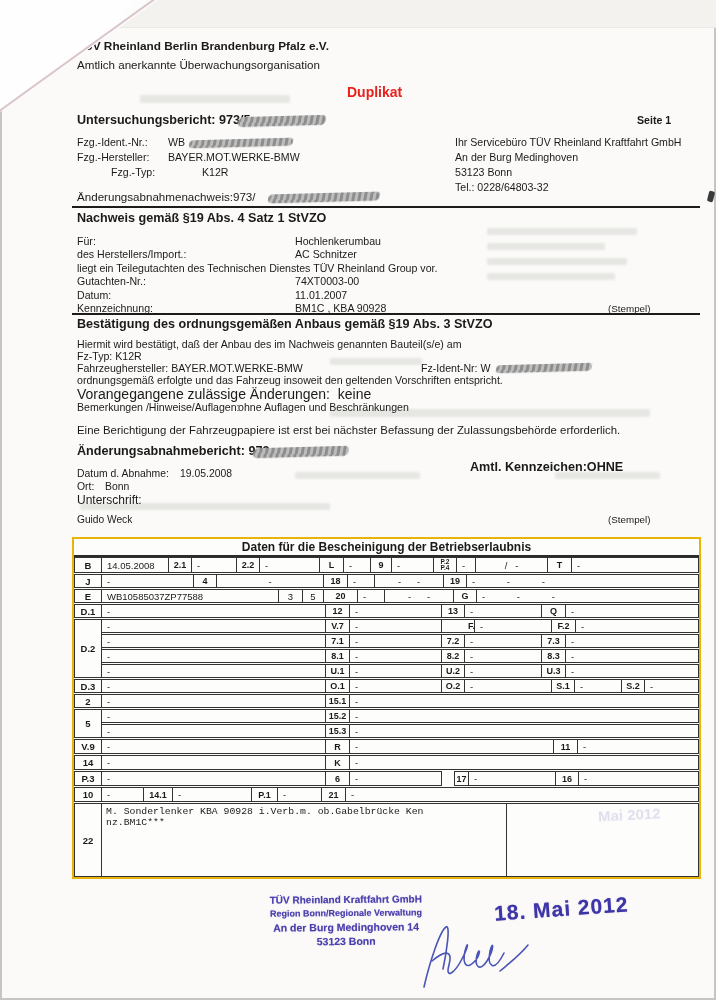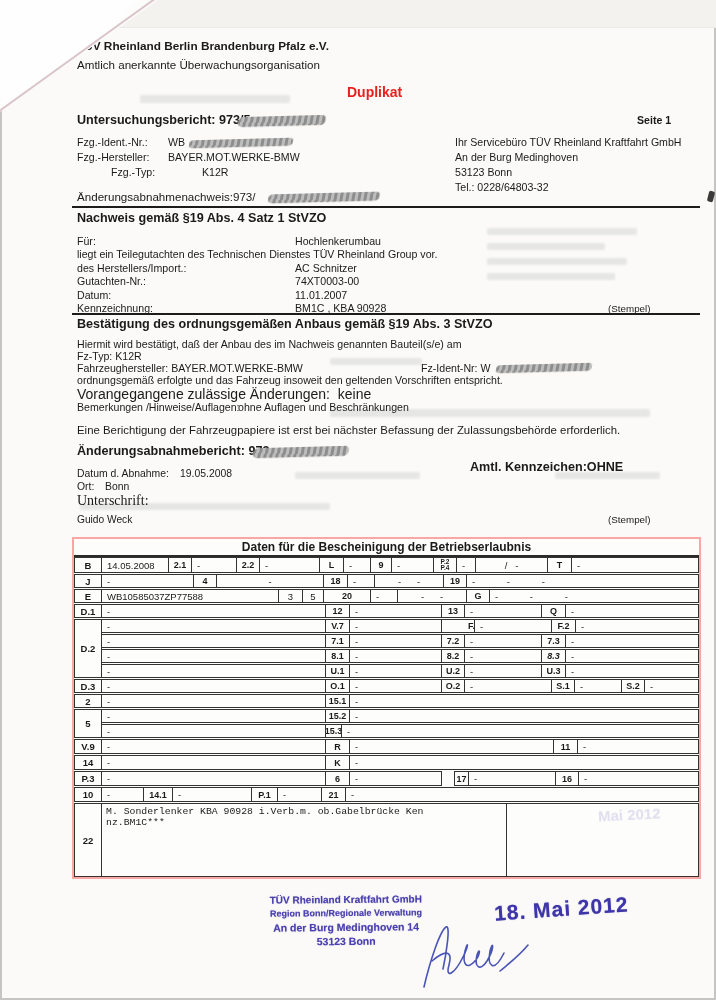--- a/index.html
+++ b/index.html
@@ -17,21 +17,21 @@
   .fold{position:absolute;left:0;top:0;width:158px;height:112px;
         background:linear-gradient(125deg,#fefefe 55%,#f1efec 92%,#e9e4e0 100%);
         clip-path:polygon(0 0,158px 0,0 112px);}
   .foldline{position:absolute;left:155px;top:0;width:192px;height:2px;background:rgba(205,178,185,.75);
         transform-origin:0 0;transform:rotate(144.2deg);}
   
   .lvrow{line-height:13.6px;font-size:10.6px;}
   .lvrow .lbl{display:inline-block;}
   .lvrow .val{display:inline-block;}
   
-  .tbl{position:absolute;left:72px;top:537px;width:629px;box-sizing:border-box;border:2px solid #fca5a5;background:#fdfdfb;}
+  .tbl{position:absolute;left:72px;top:537px;width:629px;box-sizing:border-box;border:2px solid #eab308;background:#fdfdfb;}
   .ttitle{height:16px;line-height:16px;text-align:center;font-weight:bold;font-size:12px;border-bottom:2px solid #2b2b2b;}
   .trow{display:flex;margin-top:1px;}
   .trow:first-of-type{margin-top:0;}
   .tlabel{width:28px;box-sizing:border-box;border:1px solid #333;display:flex;align-items:center;justify-content:center;
           font-weight:bold;font-size:9.5px;background:#fdfdfb;}
   .tsubs{flex:1;display:flex;flex-direction:column;min-width:0;}
   .tsub{display:flex;margin-top:1px;}
   .tsub:first-child{margin-top:0;}
   .td{box-sizing:border-box;border:1px solid #333;margin-left:-1px;font-size:9.5px;overflow:hidden;
       display:flex;align-items:center;padding:0 0 0 5px;background:#fdfdfb;}
@@ -91,22 +91,22 @@
       <div class="lvrow" style="line-height: 15px;"><span class="lbl" style="min-width: 91px;">Fzg.-Hersteller:</span><span class="val">BAYER.MOT.WERKE-BMW</span></div>
       <div class="lvrow" style="line-height: 15px; padding-left: 34px;"><span class="lbl" style="min-width: 91px;">Fzg.-Typ:</span><span class="val">K12R</span></div>
     </div>
   <div class="abs" style="left:77px;top:190px;font-size:11.6px;">Änderungsabnahmenachweis:973/</div>
   <div class="smudge" style="left:268px;top:193px;width:112px;height:9px;"></div>
   <div class="rule" style="top:206px;height:1.5px;"></div>
   <div class="abs b" style="left:77px;top:211px;font-size:12.6px;">Nachweis gemäß §19 Abs. 4 Satz 1 StVZO</div>
 
   <div class="abs" style="left:77px;top:235px;">
       <div class="lvrow" style="line-height: 13.4px;"><span class="lbl" style="min-width: 218px;">Für:</span><span class="val">Hochlenkerumbau</span></div>
+      <div class="lvrow" style="line-height: 13.4px;"><span class="lbl" style="min-width: 218px;">des Herstellers/Import.:</span><span class="val">AC Schnitzer</span></div>
       <div class="lvrow" style="line-height: 13.4px;"><span class="lbl" style="min-width: 218px;">liegt ein Teilegutachten des Technischen Dienstes TÜV Rheinland Group vor.</span><span class="val"></span></div>
-      <div class="lvrow" style="line-height: 13.4px;"><span class="lbl" style="min-width: 218px;">des Herstellers/Import.:</span><span class="val">AC Schnitzer</span></div>
       <div class="lvrow" style="line-height: 13.4px;"><span class="lbl" style="min-width: 218px;">Gutachten-Nr.:</span><span class="val">74XT0003-00</span></div>
       <div class="lvrow" style="line-height: 13.4px;"><span class="lbl" style="min-width: 218px;">Datum:</span><span class="val">11.01.2007</span></div>
       <div class="lvrow" style="line-height: 13.4px;"><span class="lbl" style="min-width: 218px;">Kennzeichnung:</span><span class="val">BM1C , KBA 90928</span></div>
     </div>
   <div class="abs" style="left:608px;top:303px;font-size:9.8px;">(Stempel)</div>
   <div class="rule" style="top:313px;height:2px;"></div>
 
   <div class="abs b" style="left:77px;top:317px;font-size:12.6px;">Bestätigung des ordnungsgemäßen Anbaus gemäß §19 Abs. 3 StVZO</div>
   <div class="abs" style="left:77px;top:338px;font-size:10.6px;">Hiermit wird bestätigt, daß der Anbau des im Nachweis genannten Bauteil(s/e) am</div>
   <div class="abs" style="left:77px;top:350px;font-size:10.6px;">Fz-Typ: K12R</div>
@@ -119,21 +119,21 @@
   <div class="abs" style="left:238px;top:401px;font-size:10.6px;">ohne Auflagen und Beschränkungen</div>
 
   <div class="abs" style="left:77px;top:424px;font-size:11.4px;">Eine Berichtigung der Fahrzeugpapiere ist erst bei nächster Befassung der Zulassungsbehörde erforderlich.</div>
   <div class="abs b" style="left:77px;top:444px;font-size:12.6px;">Änderungsabnahmebericht: 973</div>
   <div class="smudge" style="left:253px;top:447px;width:96px;height:10px;"></div>
   <div class="abs b" style="left:470px;top:460px;font-size:12.6px;">Amtl. Kennzeichen:OHNE</div>
   <div class="abs" style="left:77px;top:468px;font-size:10.4px;">Datum d. Abnahme:</div>
   <div class="abs" style="left:180px;top:468px;font-size:10.4px;">19.05.2008</div>
   <div class="abs" style="left:77px;top:481px;font-size:10.4px;">Ort:</div>
   <div class="abs" style="left:105px;top:481px;font-size:10.4px;">Bonn</div>
-  <div class="abs" style="left:77px;top:493px;font-size:14px;font-family:Liberation Serif, serif;">Unterschrift:</div>
+  <div class="abs" style="left:77px;top:493px;font-size:12px;">Unterschrift:</div>
   <div class="abs" style="left:77px;top:514px;font-size:10.2px;">Guido Weck</div>
   <div class="abs" style="left:608px;top:514px;font-size:9.8px;">(Stempel)</div>
 
   <div class="tbl">
     <div class="ttitle">Daten für die Bescheinigung der Betriebserlaubnis</div>
     <div id="tbody">
         <div class="trow">
           <div class="tlabel">B</div>
           <div class="tsubs">
             <div class="tsub" style="height: 16px;">
@@ -170,21 +170,21 @@
             </div>
           </div>
         </div>
         <div class="trow">
           <div class="tlabel">E</div>
           <div class="tsubs">
             <div class="tsub" style="height: 14px;">
               <div class="td v" style="width: 178px;">WB10585037ZP77588</div>
               <div class="td c" style="width: 25px;">3</div>
               <div class="td c" style="width: 22px;">5</div>
-              <div class="td k" style="width: 48px;">20</div>
+              <div class="td k" style="width: 35px;">20</div>
               <div class="td v" style="width: 28px;">-</div>
               <div class="td pre c" style="width: 70px;">-      -</div>
               <div class="td k" style="width: 24px;">G</div>
               <div class="td pre f">-            -            -</div>
             </div>
           </div>
         </div>
         <div class="trow">
           <div class="tlabel">D.1</div>
           <div class="tsubs">
@@ -219,21 +219,21 @@
               <div class="td v" style="width: 78px;">-</div>
               <div class="td k" style="width: 25px;">7.3</div>
               <div class="td f">-</div>
             </div>
             <div class="tsub" style="height: 14px;">
               <div class="td v" style="width: 225px;">-</div>
               <div class="td k" style="width: 25px;">8.1</div>
               <div class="td v" style="width: 93px;">-</div>
               <div class="td k" style="width: 24px;">8.2</div>
               <div class="td v" style="width: 78px;">-</div>
-              <div class="td k" style="width: 25px; font-style: italic;">8.3</div>
+              <div class="td k" style="width: 25px;">8.3</div>
               <div class="td f">-</div>
             </div>
             <div class="tsub" style="height: 14px;">
               <div class="td v" style="width: 225px;">-</div>
               <div class="td k" style="width: 25px;">U.1</div>
               <div class="td v" style="width: 93px;">-</div>
               <div class="td k" style="width: 24px;">U.2</div>
               <div class="td v" style="width: 78px;">-</div>
               <div class="td k" style="width: 25px;">U.3</div>
               <div class="td f">-</div>
@@ -269,21 +269,21 @@
         <div class="trow">
           <div class="tlabel">5</div>
           <div class="tsubs">
             <div class="tsub" style="height: 14px;">
               <div class="td v" style="width: 225px;">-</div>
               <div class="td k" style="width: 25px;">15.2</div>
               <div class="td f">-</div>
             </div>
             <div class="tsub" style="height: 14px;">
               <div class="td v" style="width: 225px;">-</div>
-              <div class="td k" style="width: 17px;">15.3</div>
+              <div class="td k" style="width: 25px;">15.3</div>
               <div class="td f">-</div>
             </div>
           </div>
         </div>
         <div class="trow">
           <div class="tlabel">V.9</div>
           <div class="tsubs">
             <div class="tsub" style="height: 15px;">
               <div class="td v" style="width: 225px;">-</div>
               <div class="td k" style="width: 25px;">R</div>

